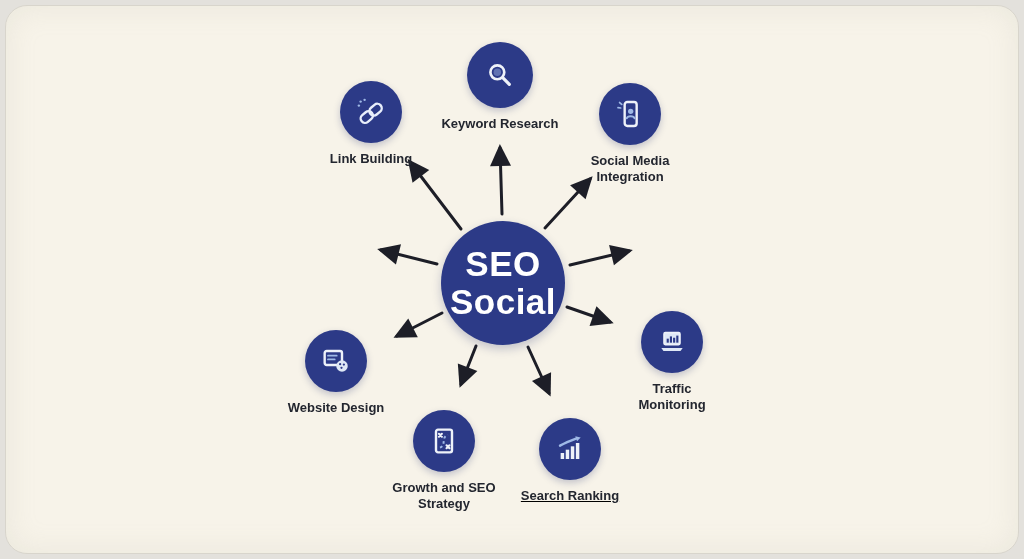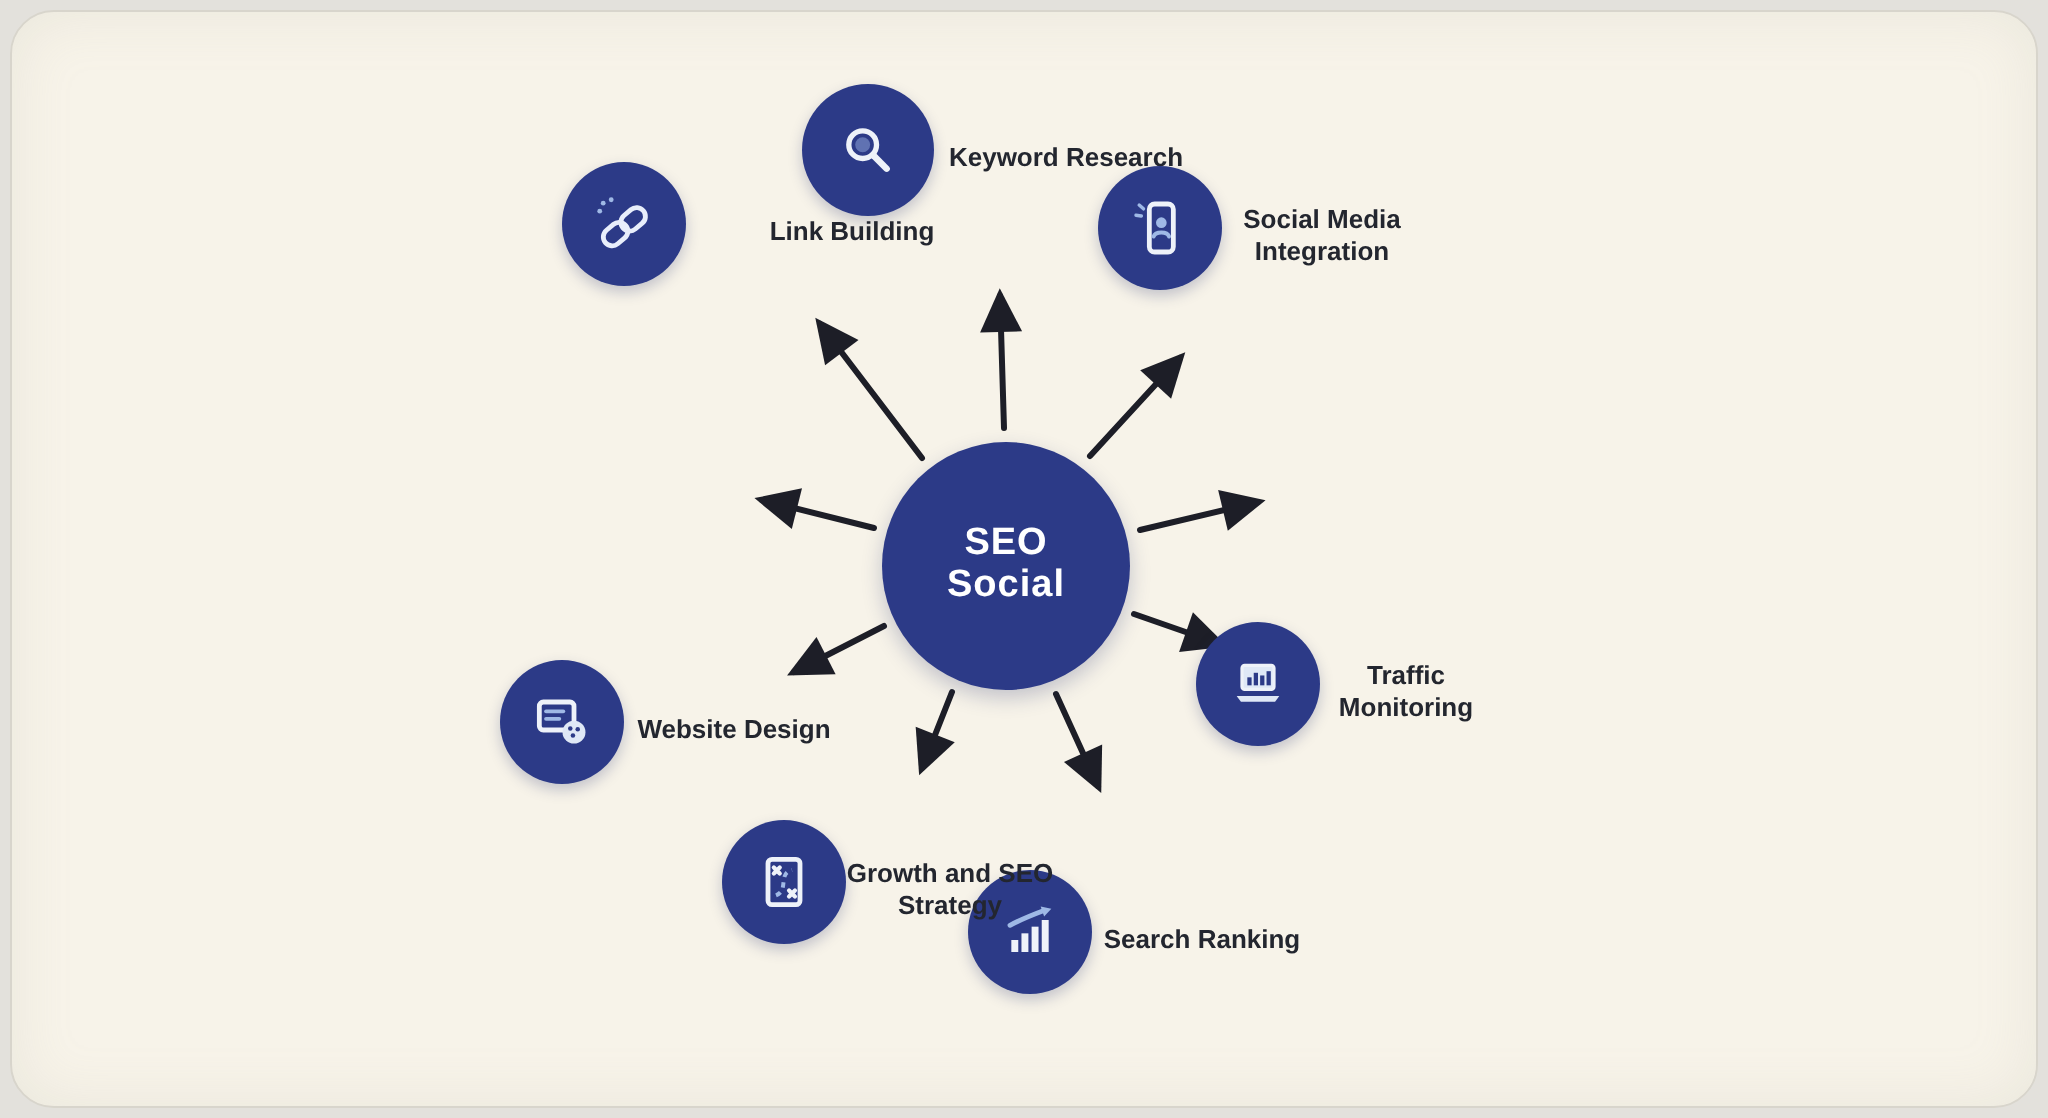--- a/index.html
+++ b/index.html
@@ -18,25 +18,25 @@
     box-shadow:inset 0 0 30px rgba(180,175,160,0.18);
   }
   .arrows{position:absolute;left:0;top:0;width:1024px;height:559px;pointer-events:none;}
   .center-node{
     position:absolute;left:441px;top:221px;width:124px;height:124px;
     background:#2c3a87;border-radius:50%;
     display:flex;flex-direction:column;align-items:center;justify-content:center;
     box-shadow:0 4px 10px rgba(40,50,110,0.25);
   }
   .center-node .line{
-    color:#ffffff;font-size:19px;font-weight:700;line-height:1.08;letter-spacing:0.5px;
+    color:#ffffff;font-size:35px;font-weight:700;line-height:1.08;letter-spacing:0.5px;
   }
   .node{
     position:absolute;transform:translateX(-50%);
-    display:flex;align-items:center;
+    display:flex;flex-direction:column;align-items:center;
   }
   .bubble{
     width:62px;height:62px;border-radius:50%;
     background:#2c3a87;
     display:flex;align-items:center;justify-content:center;
     box-shadow:0 3px 7px rgba(40,50,110,0.25);
   }
   .bubble.big{width:66px;height:66px;}
   .bubble svg{width:32px;height:32px;}
   .label{
@@ -108,21 +108,21 @@
         <rect x="8" y="9.5" width="1.6" height="3" fill="#2c3a87"></rect>
         <rect x="10.4" y="7.8" width="1.6" height="4.7" fill="#2c3a87"></rect>
         <rect x="12.8" y="8.8" width="1.6" height="3.7" fill="#2c3a87"></rect>
         <rect x="15.2" y="7.2" width="1.6" height="5.3" fill="#2c3a87"></rect>
         <path d="M4 16.5h16l-1.6 2.2H5.6z" fill="#dfe8f6"></path>
       </svg>
     </div>
     <div class="label" style="width:86px;">Traffic Monitoring</div>
   </div>
 
-  <div class="node" style="left:570px;top:435px;">
+  <div class="node" style="left:570px;top:418px;text-decoration:underline;">
     <div class="bubble">
       <svg viewBox="0 0 24 24">
         <g fill="#eef2f9">
           <rect x="5" y="15" width="2.6" height="4.5"></rect>
           <rect x="8.8" y="12.5" width="2.6" height="7"></rect>
           <rect x="12.6" y="10" width="2.6" height="9.5"></rect>
           <rect x="16.4" y="7.5" width="2.6" height="12"></rect>
         </g>
         <path d="M4.5 9.5 C9 7,13 5.5,17 4" stroke="#9fb9e6" stroke-width="1.8" fill="none" stroke-linecap="round"></path>
         <path d="M16 2.4 L20 3.3 L17.3 6.2 z" fill="#9fb9e6"></path>
@@ -154,21 +154,21 @@
         <circle cx="16.5" cy="15.8" r="4.3" fill="#dfe8f6"></circle>
         <circle cx="15.1" cy="14.4" r="0.85" fill="#2c3a87"></circle>
         <circle cx="17.9" cy="14.7" r="0.85" fill="#2c3a87"></circle>
         <circle cx="16.1" cy="17.1" r="0.85" fill="#2c3a87"></circle>
       </svg>
     </div>
     <div class="label" style="width:110px;">Website Design</div>
   </div>
 
 
-  <div class="node" style="left:381px;top:81px;gap:28px;">
+  <div class="node" style="left:371px;top:81px;">
     <div class="bubble">
       <svg viewBox="0 0 24 24">
         <g transform="rotate(-40 12 13)" stroke="#e8eefb" stroke-width="1.8" fill="none">
           <rect x="2.8" y="9.8" width="10" height="6.6" rx="3.3"></rect>
           <rect x="11.4" y="9.8" width="10" height="6.6" rx="3.3"></rect>
         </g>
         <circle cx="4.2" cy="4.2" r="0.9" fill="#9fb9e6"></circle>
         <circle cx="7.2" cy="2.9" r="0.9" fill="#9fb9e6"></circle>
         <circle cx="2.9" cy="7.2" r="0.9" fill="#9fb9e6"></circle>
       </svg>

